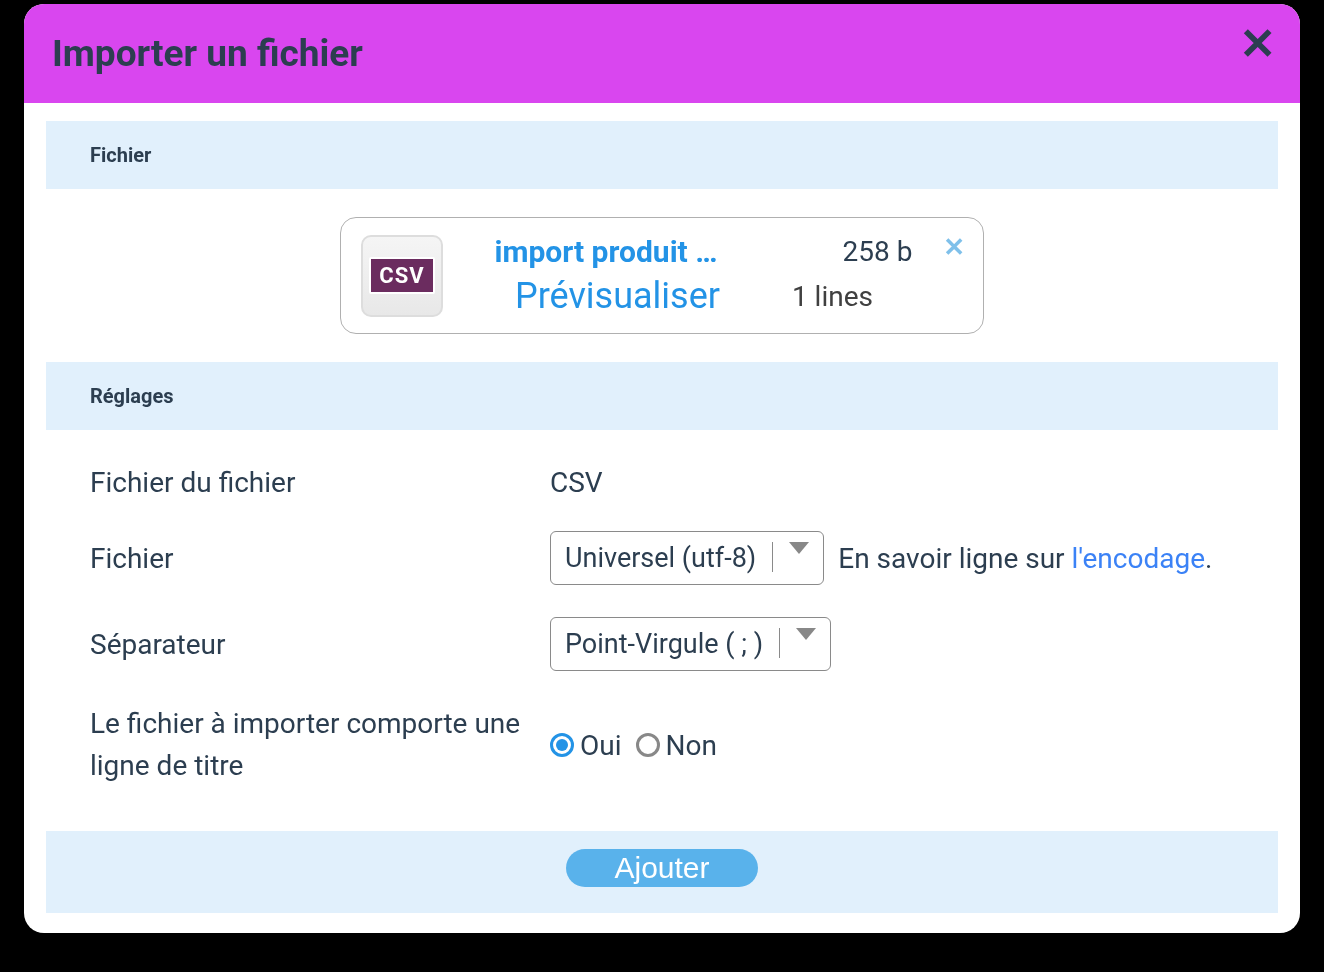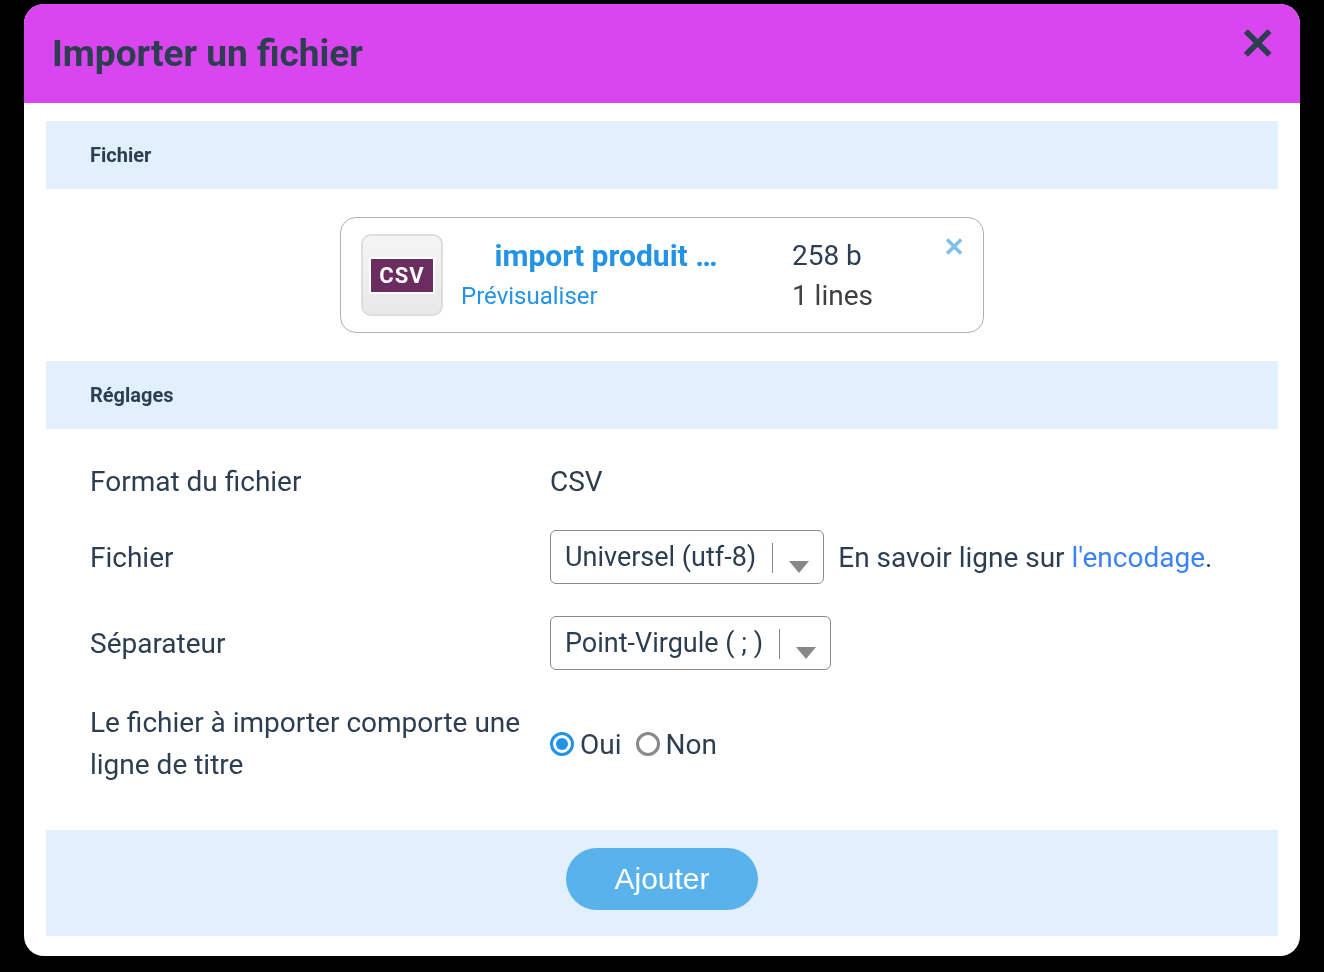--- a/index.html
+++ b/index.html
@@ -104,26 +104,27 @@
       font-weight: 700;
       white-space: nowrap;
       overflow: hidden;
       text-overflow: ellipsis;
       max-width: 290px;
       text-align: center;
     }
     .file-size {
       color: #2c3e50;
       font-size: 28px;
+      text-align: center;
     }
     .file-preview {
       color: #2393e6;
-      font-size: 24px;
-      cursor: pointer;
-      text-align: left;
+      font-size: 36px;
+      cursor: pointer;
+      text-align: center;
     }
     .file-lines {
       color: #404040;
       font-size: 28px;
     }
     .file-remove {
       position: absolute;
       top: 14px;
       right: 18px;
       color: #7fc0ea;
@@ -153,21 +154,21 @@
       gap: 14px;
       flex-wrap: wrap;
     }
     .select-box {
       border: 1px solid #8a8a8a;
       border-radius: 6px;
       padding: 10px 14px;
       font-size: 27px;
       color: #2c3e50;
       display: flex;
-      align-items: flex-end;
+      align-items: flex-start;
       gap: 16px;
       cursor: pointer;
       background: #fff;
     }
     .select-divider {
       width: 1px;
       height: 30px;
       background: #8a8a8a;
     }
     .select-arrow {
@@ -225,21 +226,21 @@
       padding: 18px 0 26px 0;
       display: flex;
       justify-content: center;
       margin: 0 22px 20px 22px;
     }
     .submit-btn {
       background: #59b2eb;
       color: #fff;
       border: none;
       border-radius: 40px;
-      padding: 14px 48px;
+      padding: 2px 48px;
       font-size: 30px;
       font-weight: 400;
       cursor: pointer;
     }
   </style>
 </head>
 <body>
 
 <div class="modal">
   <div class="modal-header">
@@ -264,21 +265,21 @@
         </div>
         <button class="file-remove">✕</button>
       </div>
     </div>
 
     <div class="section-header">Réglages</div>
 
     <div class="settings-body">
 
       <div class="setting-row">
-        <div class="setting-label">Format du fichier</div>
+        <div class="setting-label">Fichier du fichier</div>
         <div class="setting-value">CSV</div>
       </div>
 
       <div class="setting-row">
         <div class="setting-label">Fichier</div>
         <div class="setting-value">
           <div class="select-box">
             <span>Universel (utf-8)</span>
             <div class="select-divider"></div>
             <div class="select-arrow"></div>

